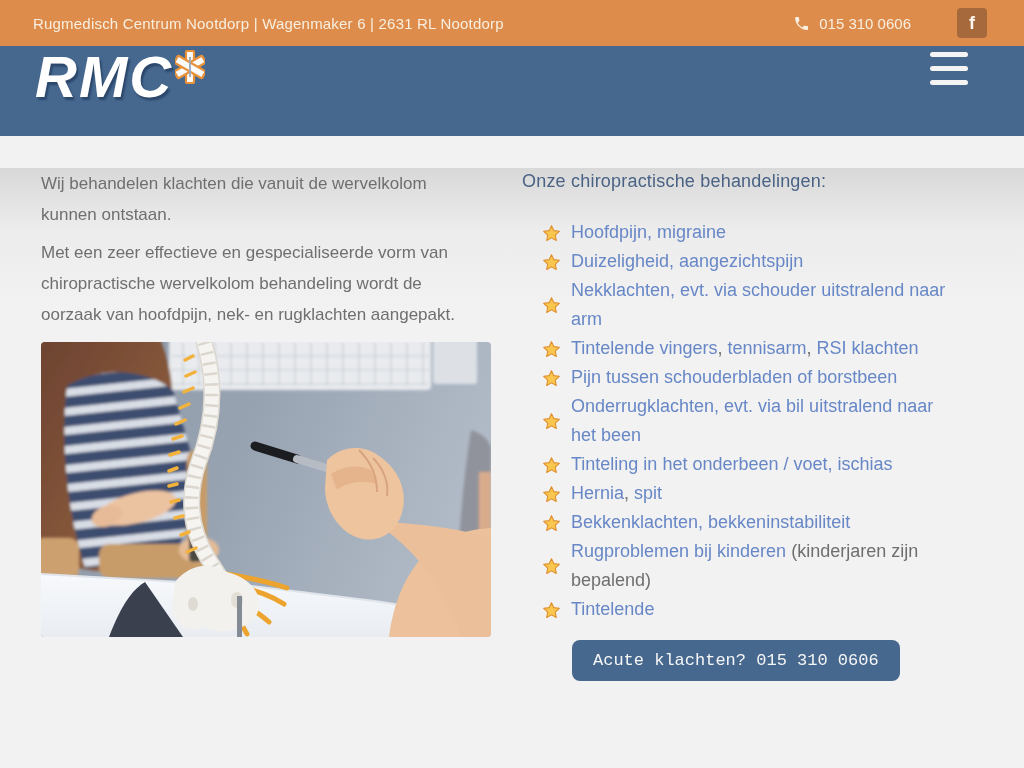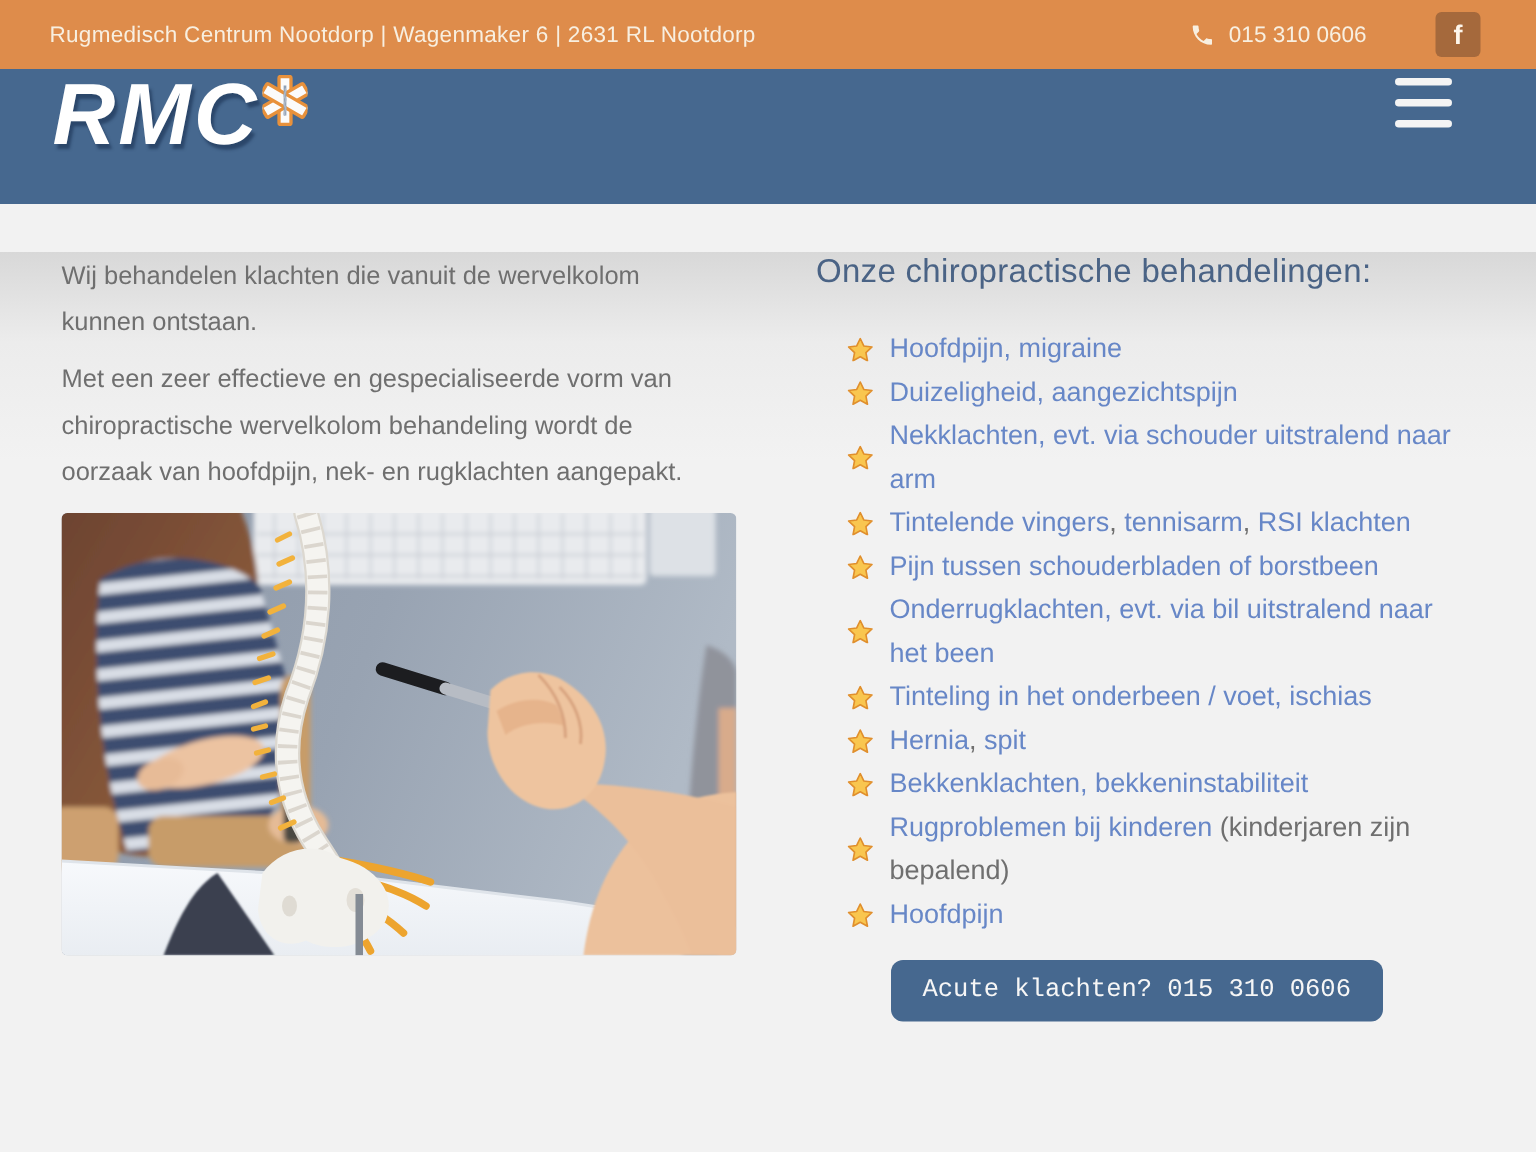--- a/index.html
+++ b/index.html
@@ -31,29 +31,29 @@
   .logo-text{font-size:58px;font-weight:800;font-style:italic;color:#ffffff;letter-spacing:2px;
              line-height:62px;text-shadow:2px 3px 2px rgba(21,44,77,.55);}
   .logo-star{margin:4px 0 0 2px;}
   .menu-btn{background:transparent;border:none;cursor:pointer;display:flex;flex-direction:column;gap:9px;padding:6px;}
   .menu-btn span{display:block;width:38px;height:5px;border-radius:3px;background:#f4f4f4;}
 
   
   .main{height:632px;background:linear-gradient(180deg,#d8d8d8 0,#ececec 60px,var(--page-bg) 140px);}
   .page-title{margin:40px 0 0 33px;font-size:52px;font-weight:bold;letter-spacing:1.5px;
               color:var(--title-color);text-shadow:2px 2px 1px rgba(0,0,0,.07);line-height:54px;}
-  .columns{display:flex;margin-top:32px;padding-left:41px;justify-content:space-between;}
+  .columns{display:flex;margin-top:32px;padding-left:41px;}
   .col-left{width:450px;margin-right:31px;flex:none;}
   .col-left p{font-size:17px;line-height:31px;color:var(--body-text);white-space:pre-line;}
   .col-left p + p{margin-top:7px;}
   .photo{width:450px;height:295px;border-radius:4px;overflow:hidden;margin-top:12px;}
   .photo svg{display:block;width:100%;height:100%;}
 
   .col-right{width:480px;flex:none;}
-  .treat-heading{font-size:22px;font-weight:500;color:var(--heading-color);line-height:26px;letter-spacing:.2px;}
+  .treat-heading{font-size:18px;font-weight:500;color:var(--heading-color);line-height:26px;letter-spacing:.2px;}
   .treat-list{list-style:none;margin-top:24px;}
   .treat-list li{display:flex;align-items:center;min-height:29px;padding-left:21px;}
   .treat-list .star{flex:none;width:17px;height:16px;margin-right:11px;display:block;}
   .t-text{font-size:18px;line-height:29px;white-space:pre-line;}
   .t-link{color:var(--link-color);text-decoration:none;cursor:pointer;}
   .t-plain{color:var(--body-text);}
   .cta-btn{margin:16px 0 0 50px;background:var(--button-bg);color:#f6f6f6;border:none;cursor:pointer;
            font-size:17px;padding:11px 21px;border-radius:8px;font-family:Liberation Mono, monospace;}
 </style>
 </head>
@@ -270,19 +270,19 @@
             <span class="star"><svg width="17" height="16" viewBox="0 0 20 19">
                 <path d="M10 .8l2.8 5.9 6.5.8-4.8 4.5 1.2 6.4L10 15.3l-5.7 3.1 1.2-6.4L.7 7.5l6.5-.8z" fill="var(--star-fill,#f9c64f)" stroke="var(--star-stroke,#e08f2d)" stroke-width="1.3" stroke-linejoin="round"></path>
               </svg></span>
             <span class="t-text"><a class="t-link">Rugproblemen bij kinderen</a><span class="t-plain"> (kinderjaren zijn
 bepalend)</span></span>
           </li>
           <li>
             <span class="star"><svg width="17" height="16" viewBox="0 0 20 19">
                 <path d="M10 .8l2.8 5.9 6.5.8-4.8 4.5 1.2 6.4L10 15.3l-5.7 3.1 1.2-6.4L.7 7.5l6.5-.8z" fill="var(--star-fill,#f9c64f)" stroke="var(--star-stroke,#e08f2d)" stroke-width="1.3" stroke-linejoin="round"></path>
               </svg></span>
-            <span class="t-text"><a class="t-link">Hoofdpijn</a></span>
+            <span class="t-text"><a class="t-link">Tintelende</a></span>
           </li>
         </ul>
       <button class="cta-btn">Acute klachten? 015 310 0606</button>
     </div>
   </div>
 </div>
 
 </body></html>

